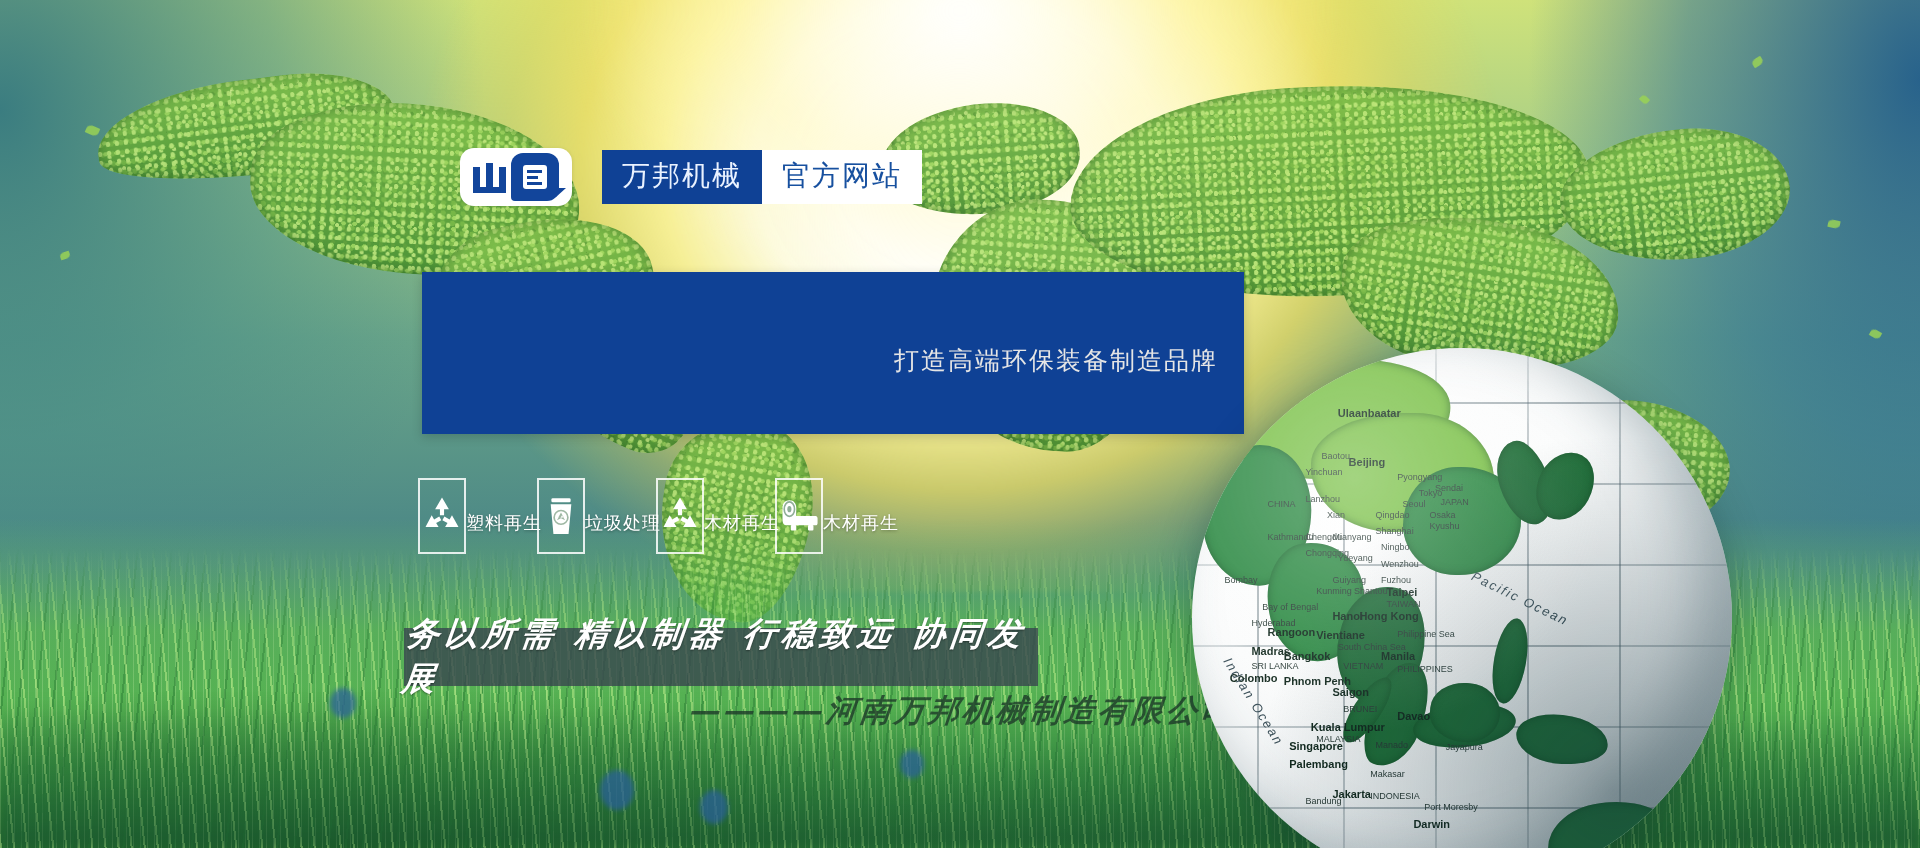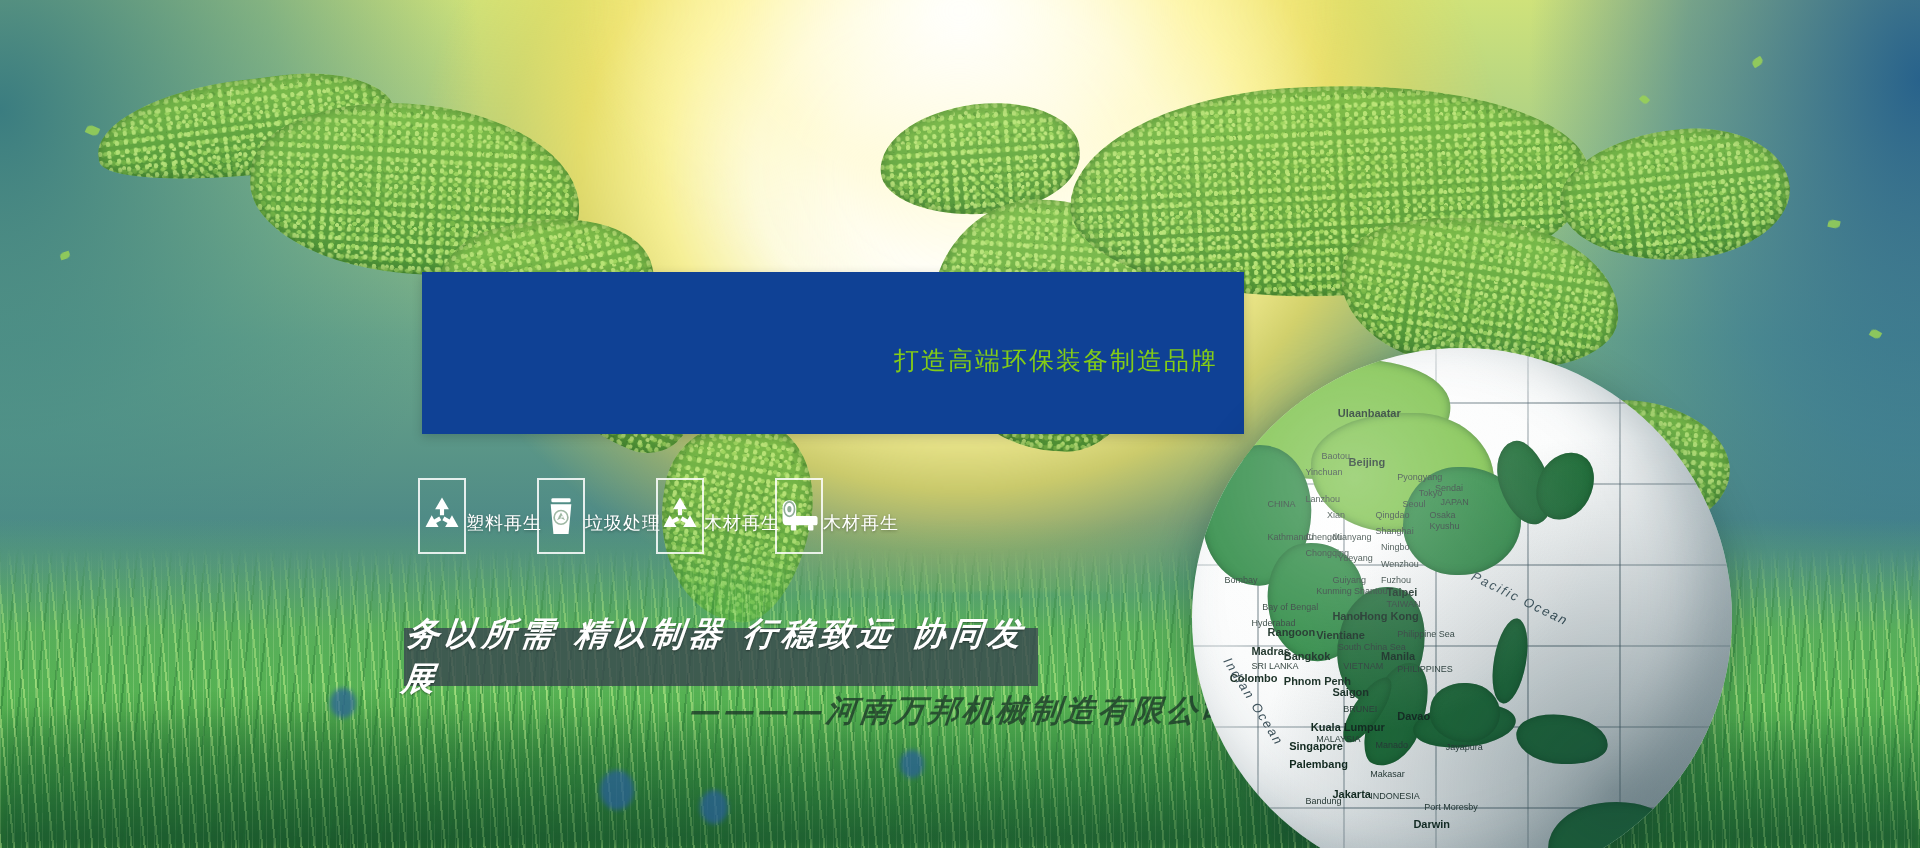--- a/index.html
+++ b/index.html
@@ -159,21 +159,21 @@
     background:#0f4195;
     display:flex;flex-direction:column;justify-content:center;
     box-shadow:0 3px 10px rgba(0,0,0,.18);
   }
   .banner h1{
     margin:0;padding:0 0 0 28px;color:#ffffff;font-weight:300;
     font-size:57px;line-height:1.05;letter-spacing:3px;
     font-family:"DejaVu Sans","Liberation Sans",sans-serif;
   }
   .banner .sub{
-    margin:14px 26px 0 0;text-align:right;color:#84cc16;font-weight:300;
+    margin:14px 26px 0 0;text-align:right;color:#e5e5e5;font-weight:300;
     font-size:25px;letter-spacing:2px;
     font-family:"DejaVu Sans","Liberation Sans",sans-serif;
   }
 
   
   .features{
     position:absolute;left:418px;top:478px;display:flex;gap:39px;
   }
   .feat{width:80px;display:flex;flex-direction:row;align-items:center;}
   .feat-box{
@@ -271,20 +271,40 @@
 
   <div class="grass">
     <div class="grass-blades"></div>
     <div class="grass-blur"></div>
   </div>
   <div class="grass-dot" style="left:330px;bottom:130px;width:26px;height:30px;"></div>
   <div class="grass-dot" style="left:600px;bottom:38px;width:34px;height:40px;"></div>
   <div class="grass-dot" style="left:700px;bottom:24px;width:28px;height:34px;"></div>
   <div class="grass-dot" style="left:900px;bottom:70px;width:24px;height:28px;"></div>
 
+  <div class="header">
+    <div class="logo-pill">
+      <div class="logo-w">
+        <i></i>
+          <i></i>
+          <i></i>
+          <u></u>
+      </div>
+      <div class="logo-b">
+        <div class="sq">
+            <b></b>
+            <b></b>
+            <b></b>
+          </div>
+        <div class="tail"></div>
+      </div>
+    </div>
+    <div class="tab-blue">万邦机械</div>
+    <div class="tab-white">官方网站</div>
+  </div>
 
   <div class="banner">
     <div class="sub">打造高端环保装备制造品牌</div>
   </div>
 
   <div class="features">
 
     <div class="feat">
       <div class="feat-box">
         <svg viewBox="0 0 64 64">

